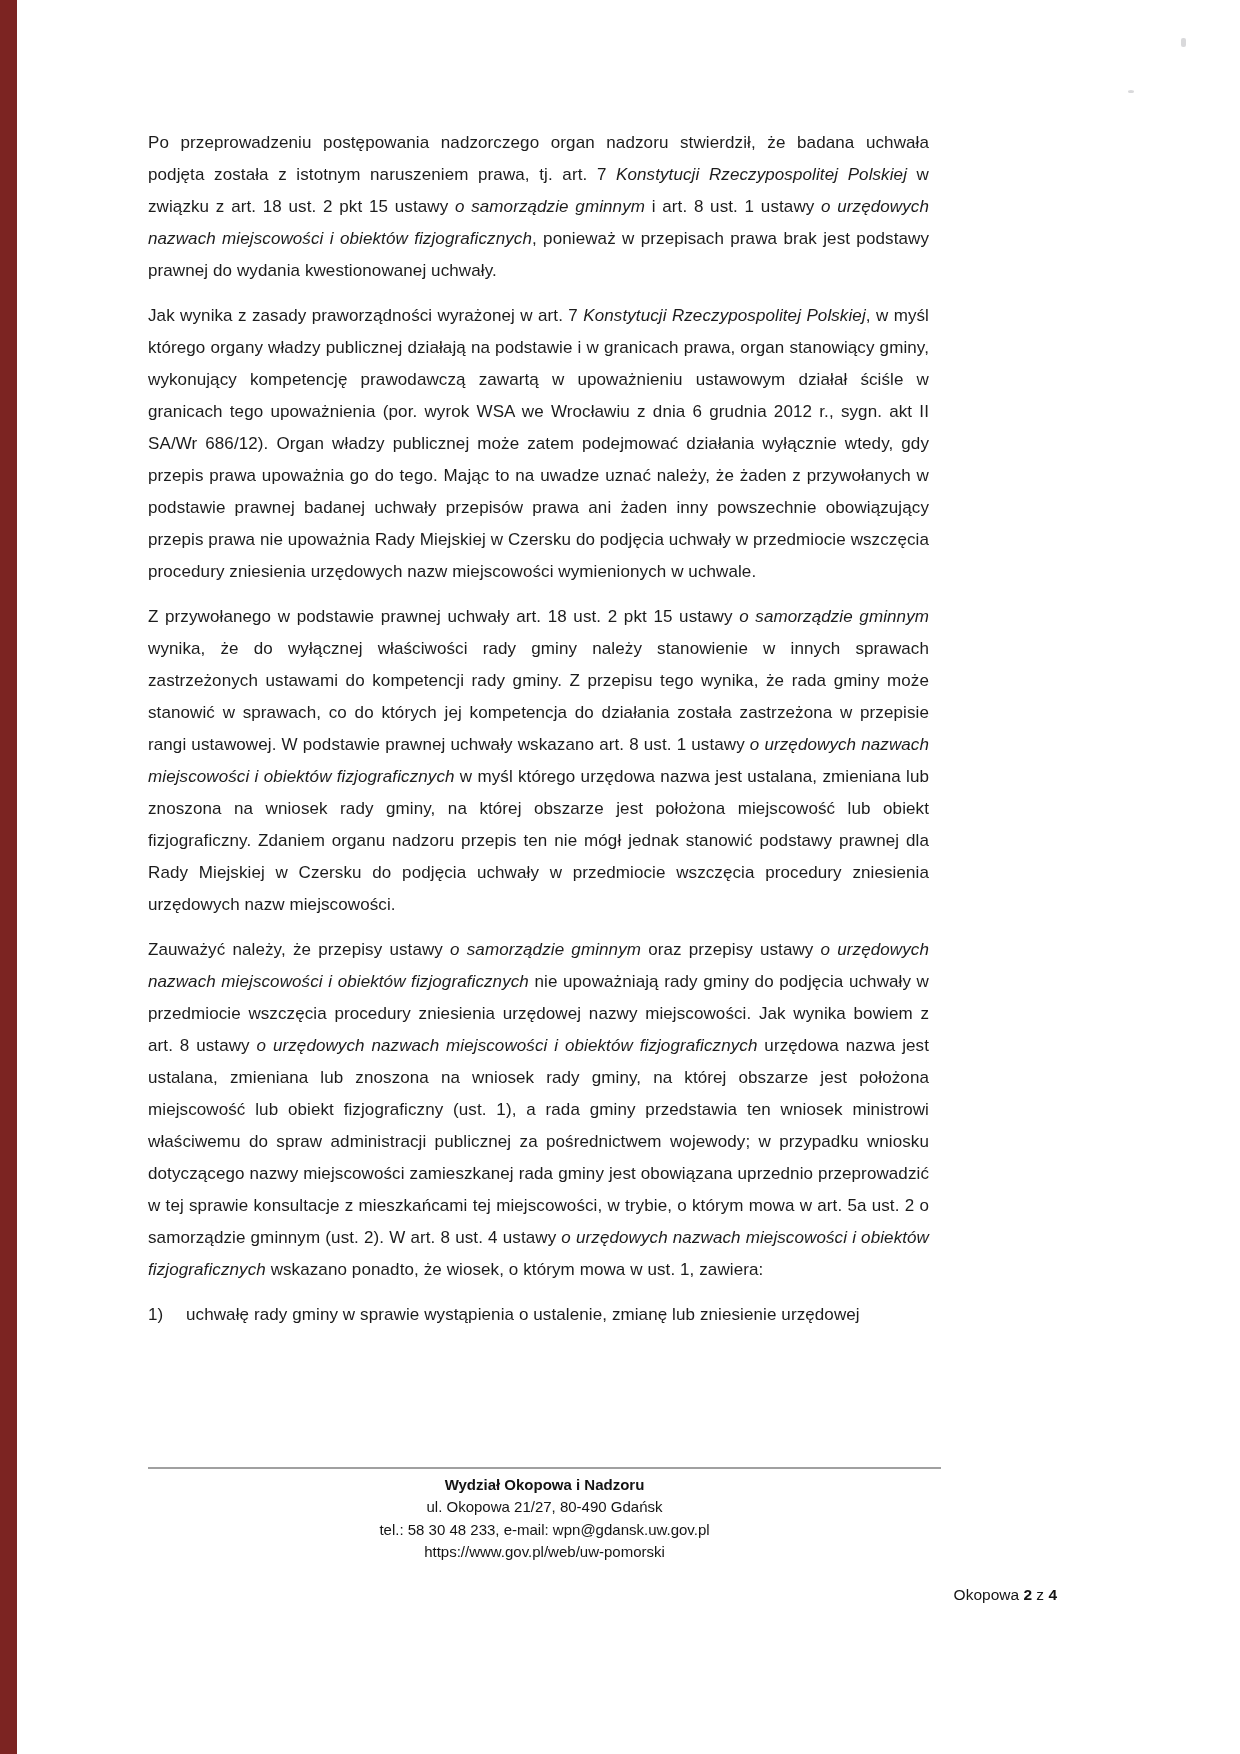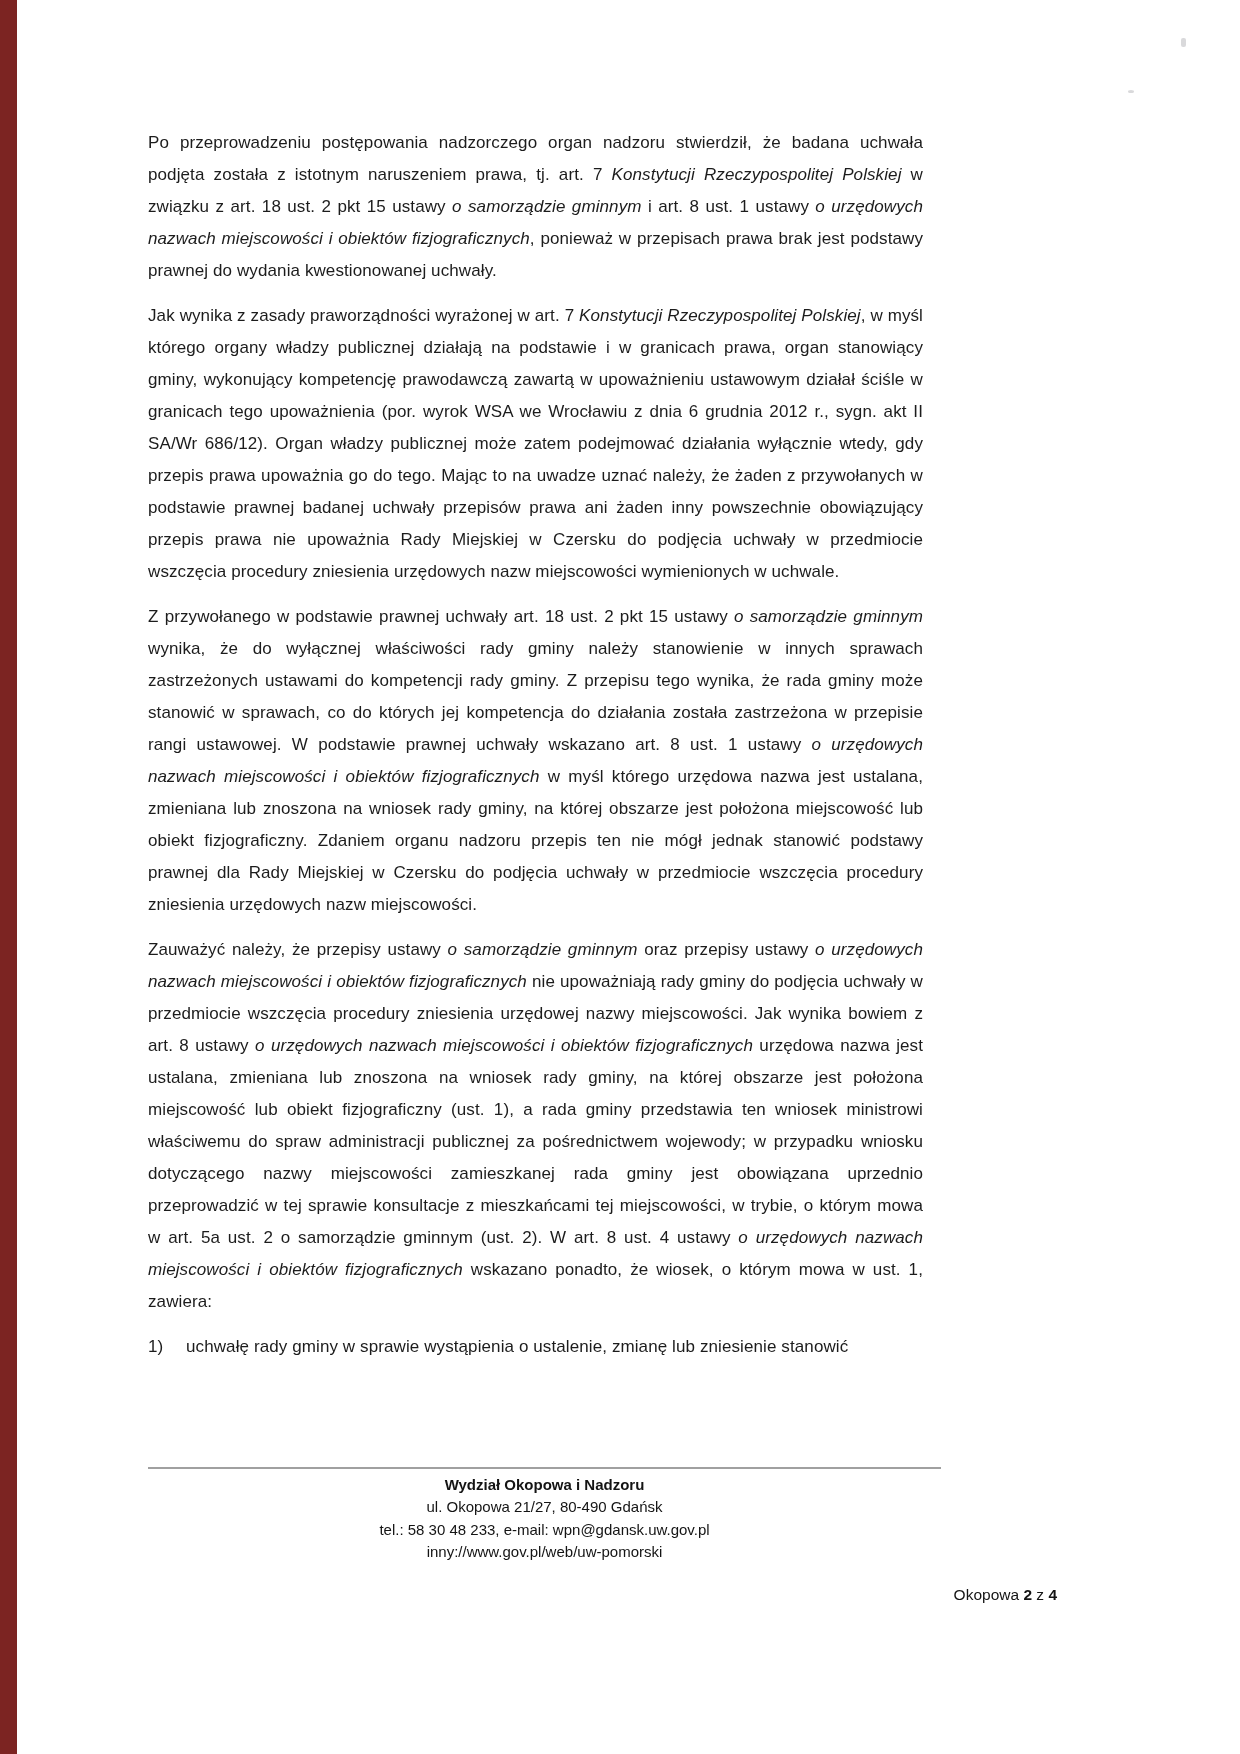--- a/index.html
+++ b/index.html
@@ -18,21 +18,21 @@
   }
   .speck{position:absolute;background:#b9b9bd;border-radius:50%;opacity:.55;}
   .speck.s1{left:1181px;top:38px;width:5px;height:9px;border-radius:2px;}
   .speck.s2{left:1128px;top:90px;width:6px;height:3px;}
   .content{
     position:absolute;left:148px;top:127px;width:793px;
     font-size:17px;line-height:32px;
     text-align:justify;
     letter-spacing:.1px;
   }
-  .content p{margin:0 18px 13px 0;}
+  .content p{margin:0 12px 13px 0;}
   .content em{font-style:italic;}
   .list-line{display:flex;}
   .list-line .marker{flex:none;width:38px;}
   .list-line .list-text{flex:1;text-align:left;}
   .footer-rule{
     position:absolute;left:148px;top:1467px;
     width:793px;height:2px;background:#a0a0a0;
   }
   .footer{
     position:absolute;left:148px;top:1474px;width:793px;
@@ -57,30 +57,30 @@
   <div class="speck s1"></div>
   <div class="speck s2"></div>
 
   <main class="content" style="color: rgb(28, 28, 28);">
     <p>Po przeprowadzeniu postępowania nadzorczego organ nadzoru stwierdził, że badana uchwała podjęta została z istotnym naruszeniem prawa, tj. art. 7 <em>Konstytucji Rzeczypospolitej Polskiej</em> w związku z art. 18 ust. 2 pkt 15 ustawy <em>o samorządzie gminnym</em> i art. 8 ust. 1 ustawy <em>o urzędowych nazwach miejscowości i obiektów fizjograficznych</em>, ponieważ w przepisach prawa brak jest podstawy prawnej do wydania kwestionowanej uchwały.</p>
     <p>Jak wynika z zasady praworządności wyrażonej w art. 7 <em>Konstytucji Rzeczypospolitej Polskiej</em>, w myśl którego organy władzy publicznej działają na podstawie i w granicach prawa, organ stanowiący gminy, wykonujący kompetencję prawodawczą zawartą w upoważnieniu ustawowym działał ściśle w granicach tego upoważnienia (por. wyrok WSA we Wrocławiu z dnia 6 grudnia 2012 r., sygn. akt II SA/Wr 686/12). Organ władzy publicznej może zatem podejmować działania wyłącznie wtedy, gdy przepis prawa upoważnia go do tego. Mając to na uwadze uznać należy, że żaden z przywołanych w podstawie prawnej badanej uchwały przepisów prawa ani żaden inny powszechnie obowiązujący przepis prawa nie upoważnia Rady Miejskiej w Czersku do podjęcia uchwały w przedmiocie wszczęcia procedury zniesienia urzędowych nazw miejscowości wymienionych w uchwale.</p>
     <p>Z przywołanego w podstawie prawnej uchwały art. 18 ust. 2 pkt 15 ustawy <em>o samorządzie gminnym</em> wynika, że do wyłącznej właściwości rady gminy należy stanowienie w innych sprawach zastrzeżonych ustawami do kompetencji rady gminy. Z przepisu tego wynika, że rada gminy może stanowić w sprawach, co do których jej kompetencja do działania została zastrzeżona w przepisie rangi ustawowej. W podstawie prawnej uchwały wskazano art. 8 ust. 1 ustawy <em>o urzędowych nazwach miejscowości i obiektów fizjograficznych</em> w myśl którego urzędowa nazwa jest ustalana, zmieniana lub znoszona na wniosek rady gminy, na której obszarze jest położona miejscowość lub obiekt fizjograficzny. Zdaniem organu nadzoru przepis ten nie mógł jednak stanowić podstawy prawnej dla Rady Miejskiej w Czersku do podjęcia uchwały w przedmiocie wszczęcia procedury zniesienia urzędowych nazw miejscowości.</p>
     <p>Zauważyć należy, że przepisy ustawy <em>o samorządzie gminnym</em> oraz przepisy ustawy <em>o urzędowych nazwach miejscowości i obiektów fizjograficznych</em> nie upoważniają rady gminy do podjęcia uchwały w przedmiocie wszczęcia procedury zniesienia urzędowej nazwy miejscowości. Jak wynika bowiem z art. 8 ustawy <em>o urzędowych nazwach miejscowości i obiektów fizjograficznych</em> urzędowa nazwa jest ustalana, zmieniana lub znoszona na wniosek rady gminy, na której obszarze jest położona miejscowość lub obiekt fizjograficzny (ust. 1), a rada gminy przedstawia ten wniosek ministrowi właściwemu do spraw administracji publicznej za pośrednictwem wojewody; w przypadku wniosku dotyczącego nazwy miejscowości zamieszkanej rada gminy jest obowiązana uprzednio przeprowadzić w tej sprawie konsultacje z mieszkańcami tej miejscowości, w trybie, o którym mowa w art. 5a ust. 2 o samorządzie gminnym (ust. 2). W art. 8 ust. 4 ustawy <em>o urzędowych nazwach miejscowości i obiektów fizjograficznych</em> wskazano ponadto, że wiosek, o którym mowa w ust. 1, zawiera:</p>
     <div class="list-line">
       <span class="marker">1)</span>
-      <span class="list-text">uchwałę rady gminy w sprawie wystąpienia o ustalenie, zmianę lub zniesienie stanowić</span>
+      <span class="list-text">uchwałę rady gminy w sprawie wystąpienia o ustalenie, zmianę lub zniesienie urzędowej</span>
     </div>
   </main>
 
   <div class="footer-rule"></div>
 
   <footer class="footer">
     <div class="dept">Wydział Okopowa i Nadzoru</div>
     <div>ul. Okopowa 21/27, 80-490 Gdańsk</div>
     <div>tel.: 58 30 48 233, e-mail: wpn@gdansk.uw.gov.pl</div>
-    <div>inny://www.gov.pl/web/uw-pomorski</div>
+    <div>https://www.gov.pl/web/uw-pomorski</div>
   </footer>
 
   <div class="page-number">
     <span>Okopowa </span><b>2</b><span> z </span><b>4</b>
   </div>
 
 </div>
 
 </body></html>

